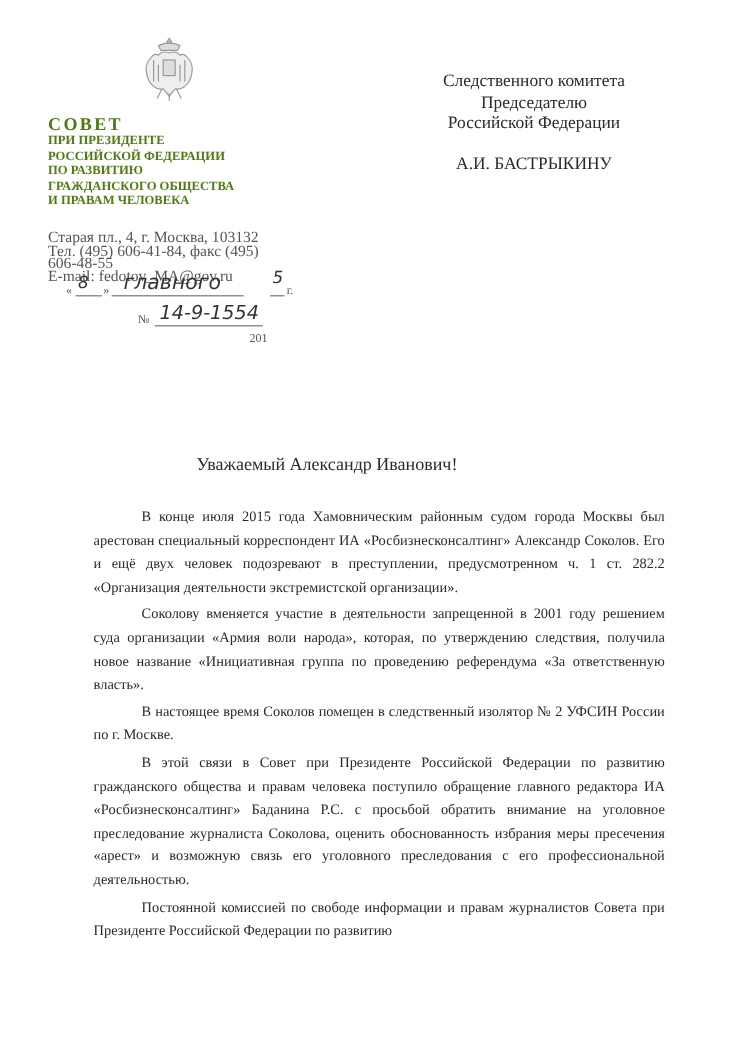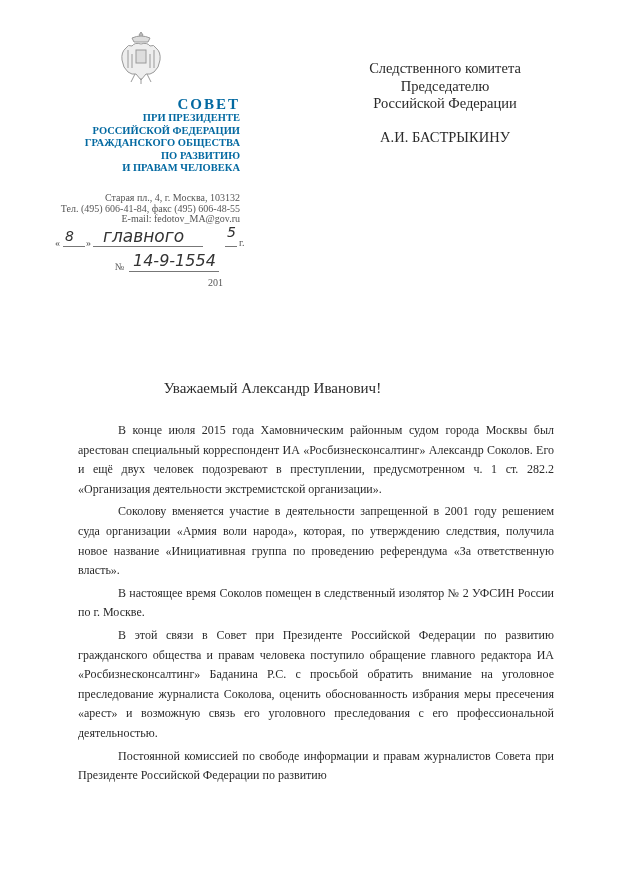--- a/index.html
+++ b/index.html
@@ -1,24 +1,24 @@
 <!DOCTYPE html>
 <html><head>
   <meta charset="utf-8">
   <style>
     html, body { margin: 0; padding: 0; }
     body {
       width: 620px; height: 874px; background: #ffffff; position: relative; overflow: hidden;
       font-family: "Liberation Serif", "DejaVu Serif", serif; color: #2a2a2a;
     }
     .emblem { position: absolute; left: 118px; top: 30px; width: 46px; height: 56px; }
-    .org { position: absolute; left: 40px; top: 96px; width: 200px; text-align: right; font-weight: bold; color: #0369a1; }
+    .org { position: absolute; left: 40px; top: 96px; width: 200px; text-align: left; font-weight: bold; color: #4d7c0f; }
     .org .t1 { font-size: 15px; letter-spacing: 2px; line-height: 16px; }
     .org .t2 { font-size: 10.5px; line-height: 12.6px; }
-    .contacts { position: absolute; left: 40px; top: 193px; width: 200px; text-align: right; font-size: 10px; line-height: 10.5px; color: #555; }
+    .contacts { position: absolute; left: 40px; top: 193px; width: 200px; text-align: left; font-size: 13px; line-height: 10.5px; color: #555; }
     .date-line { position: absolute; left: 55px; top: 229px; width: 200px; height: 20px; font-size: 10px; color: #555; }
     .hand { font-family: "DejaVu Sans", sans-serif; font-style: italic; color: #333; }
     .u { position: absolute; border-bottom: 1px solid #777; }
     .num-line { position: absolute; left: 115px; top: 253px; width: 120px; height: 20px; font-size: 10px; color: #555; }
     .addressee { position: absolute; left: 330px; top: 60px; width: 230px; text-align: center; font-size: 14.5px; line-height: 17.5px; color: #2a2a2a; }
     .addressee .name { margin-top: 16px; }
     .salutation { position: absolute; left: 0; width: 545px; top: 380px; text-align: center; font-size: 15px; }
     .body { position: absolute; left: 78px; top: 421px; width: 476px; font-size: 12px; line-height: 19.6px; text-align: justify; }
     .body p { margin: 0 0 3px 0; text-indent: 40px; }
   </style>
@@ -33,22 +33,22 @@
     <rect x="18" y="20" width="10" height="13" fill="#ddd"></rect>
     <path d="M10 20 v18 M36 20 v18 M14 24 v14 M32 24 v14"></path>
     <path d="M17 44 l-4 8 M29 44 l4 8 M23 48 v6"></path>
   </g>
 </svg>
 
 <div class="org">
   <div class="t1">СОВЕТ</div>
   <div class="t2">ПРИ ПРЕЗИДЕНТЕ</div>
   <div class="t2">РОССИЙСКОЙ ФЕДЕРАЦИИ</div>
+  <div class="t2">ПО РАЗВИТИЮ</div>
   <div class="t2">ГРАЖДАНСКОГО ОБЩЕСТВА</div>
-  <div class="t2">ПО РАЗВИТИЮ</div>
   <div class="t2">И ПРАВАМ ЧЕЛОВЕКА</div>
 </div>
 
 <div class="contacts">
   <div>Старая пл., 4, г. Москва, 103132</div>
   <div>Тел. (495) 606-41-84, факс (495) 606-48-55</div>
   <div>E-mail: fedotov_MA@gov.ru</div>
 </div>
 
 <div class="date-line">

